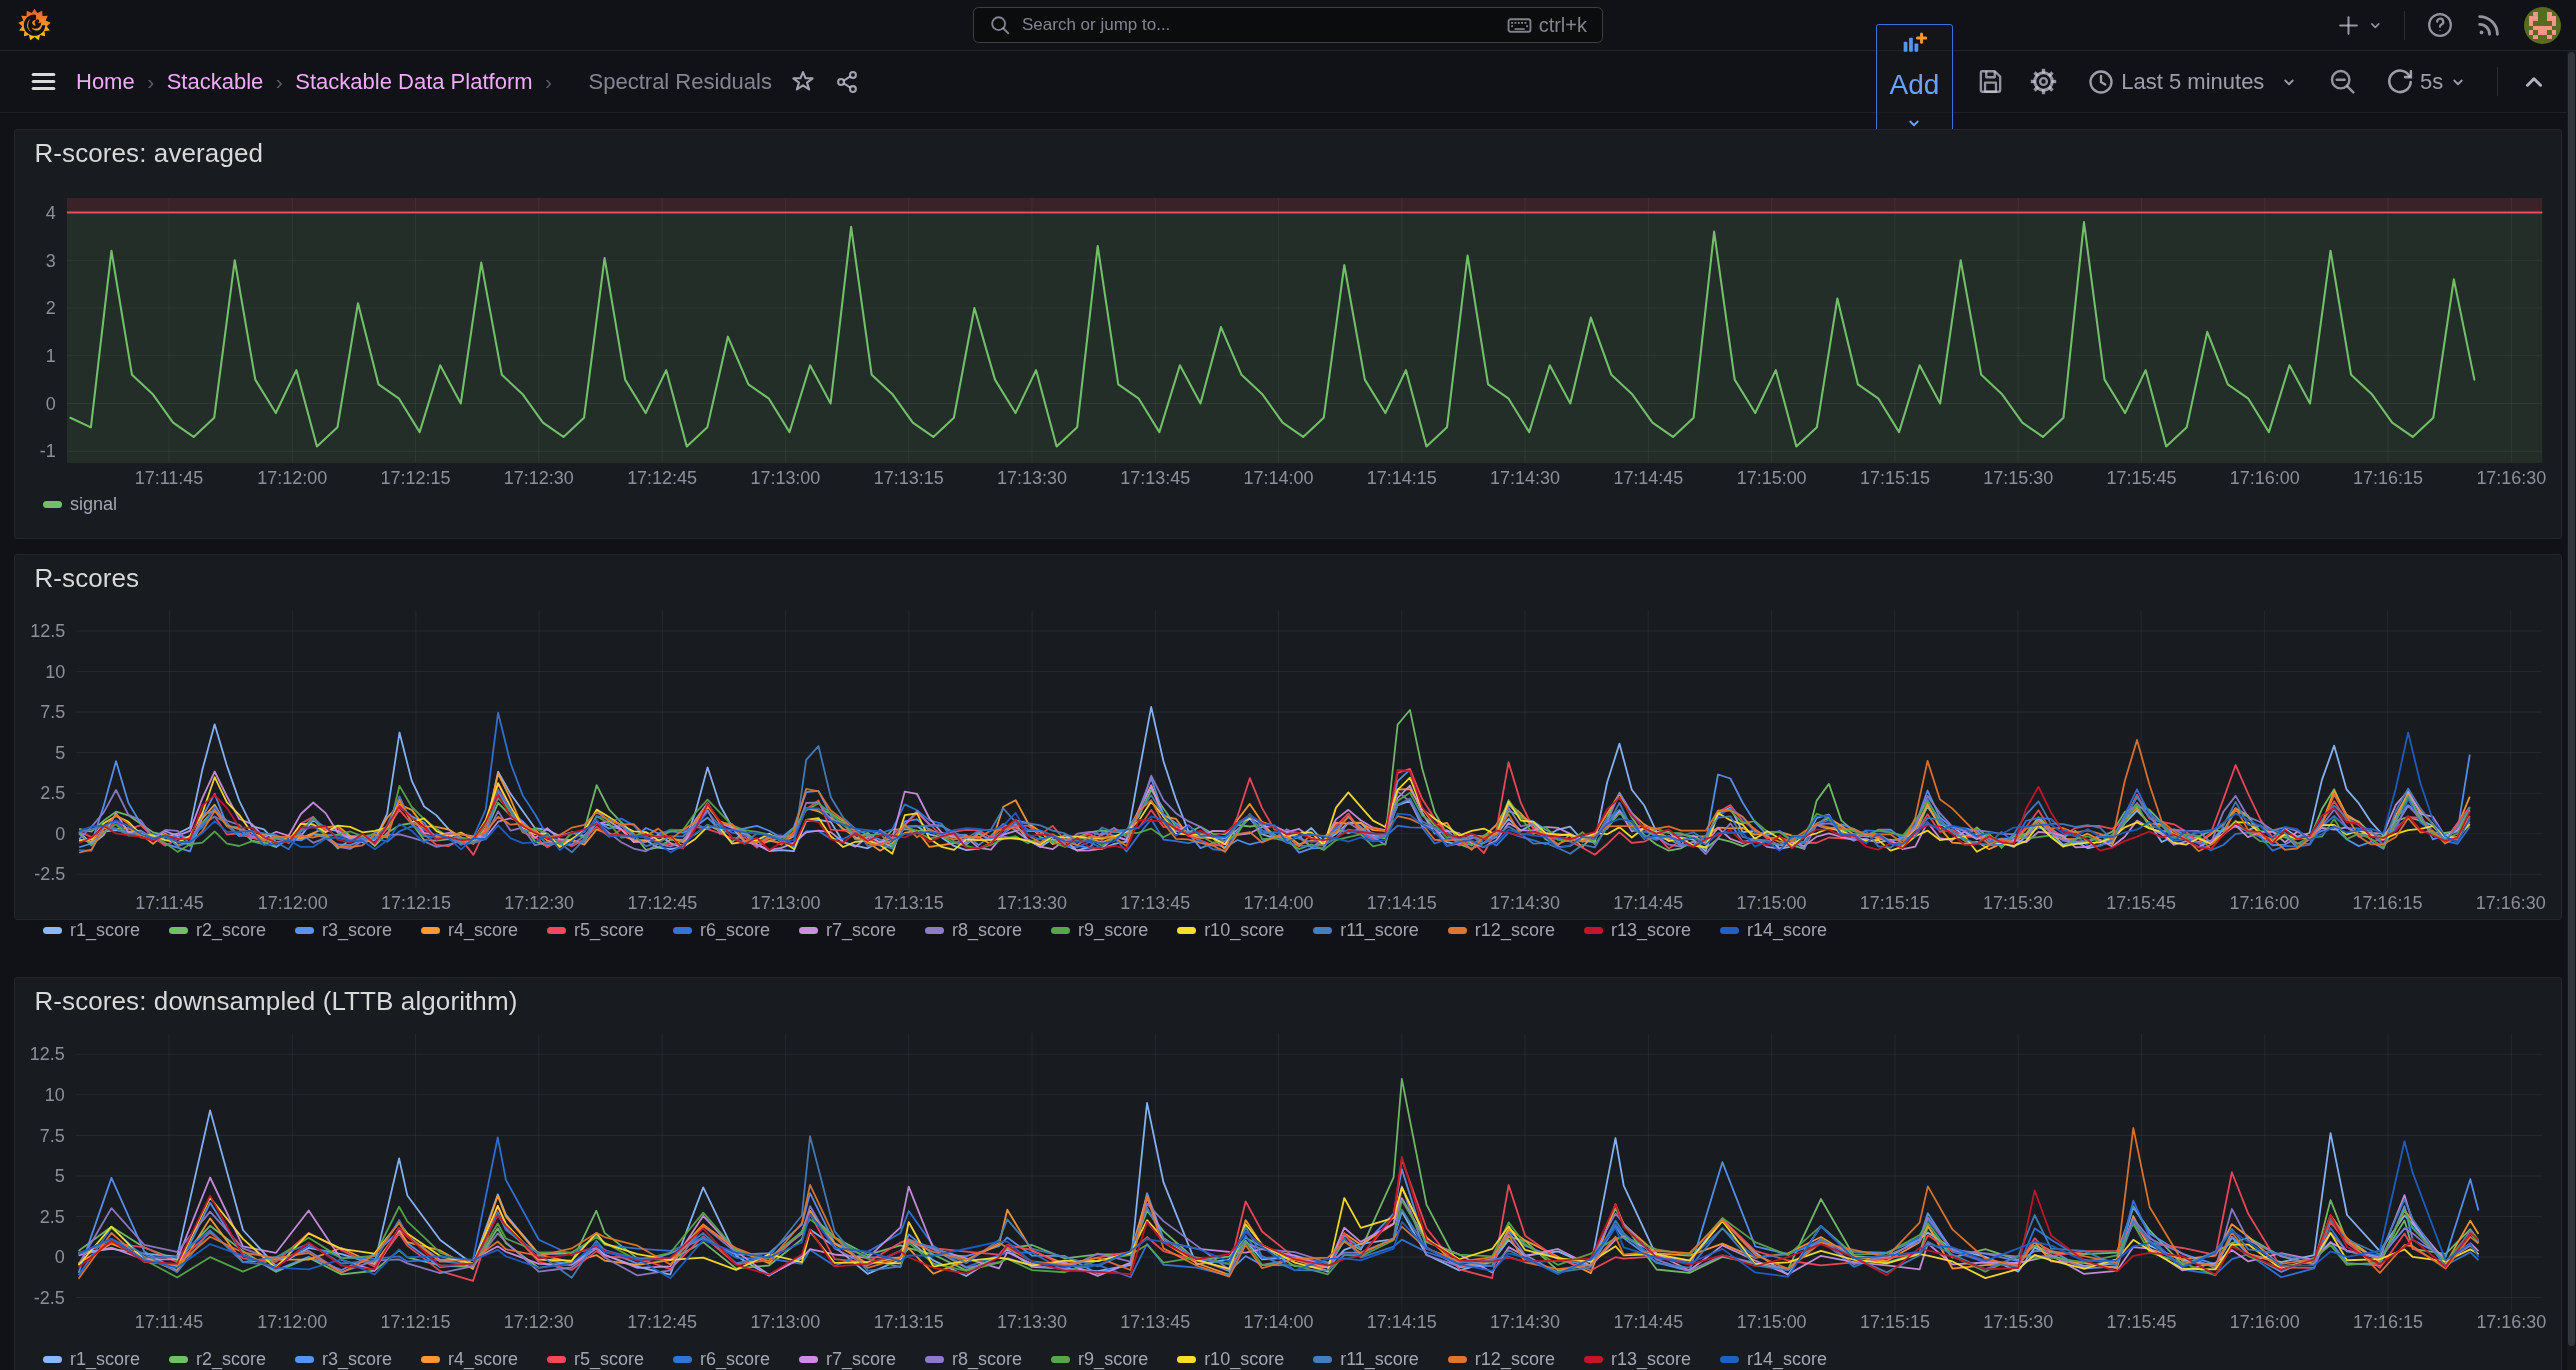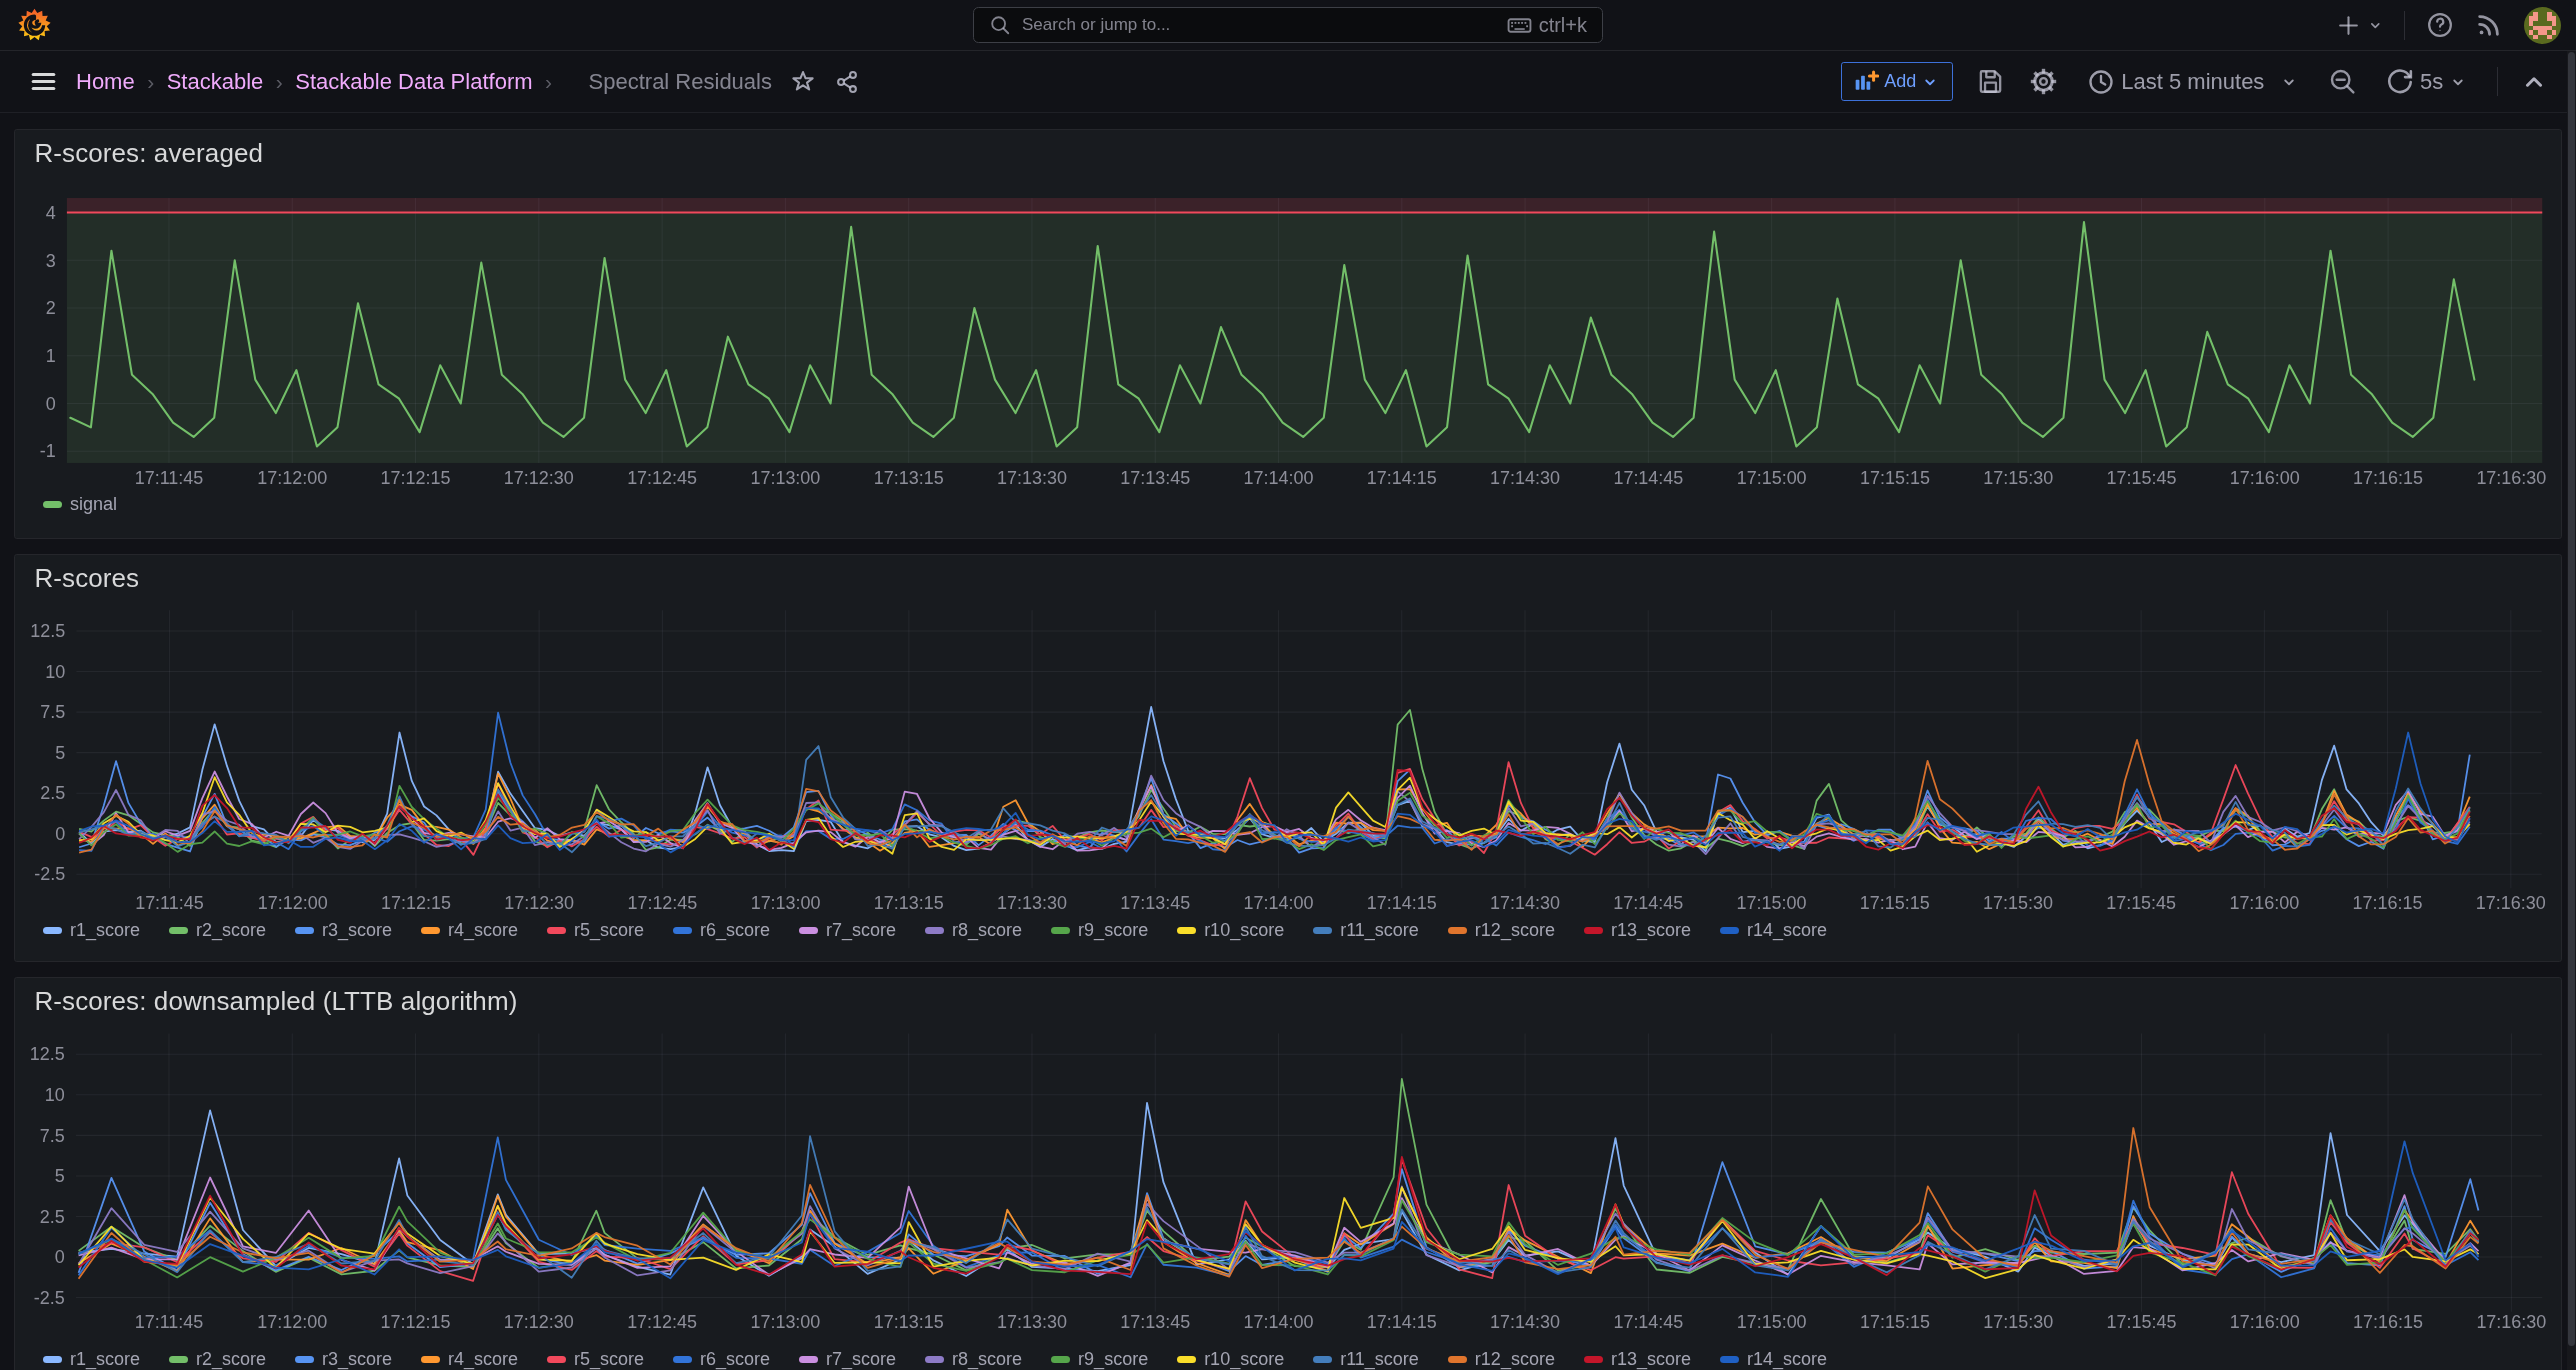--- a/index.html
+++ b/index.html
@@ -21,22 +21,22 @@
   
   .toolbar{position:absolute;left:0;top:51px;width:100%;height:62px;background:#111217;
            border-bottom:0.7px solid rgba(204,204,220,0.08);display:flex;align-items:center;
            justify-content:space-between;padding:0 29px;box-sizing:border-box;}
   .tb-left{display:flex;align-items:center;gap:18px;}
   .crumbs{display:flex;align-items:center;gap:12.5px;font-size:22px;}
   .crumb{color:#f0abfc;cursor:pointer;}
   .crumb.current{color:rgba(204,204,220,0.62);cursor:default;margin-left:24px;}
   .sep{color:rgba(204,204,220,0.40);font-size:21px;}
   .tb-right{display:flex;align-items:center;gap:23.5px;}
-  .add-btn{display:flex;align-items:center;gap:5px;border:0.7px solid #3D71D9;border-radius:2.8px;
-           background:rgba(24,27,31,0.4);color:#6E9FFF;font-size:18px;padding:6.2px 12.5px;cursor:pointer;}
+  .add-btn{display:flex;align-items:center;gap:13px;border:0.7px solid #3D71D9;border-radius:2.8px;
+           background:rgba(24,27,31,0.4);color:#6E9FFF;font-size:28px;padding:6.2px 12.5px;cursor:pointer;flex-direction:column;}
   .tool-group{display:flex;align-items:center;gap:6px;color:rgba(204,204,220,0.75);font-size:22px;cursor:pointer;}
   
   .panel{position:absolute;left:14px;width:2548px;background:#181B1F;border:0.7px solid #25262B;
          border-radius:2.8px;box-sizing:border-box;}
   .panel-title{position:absolute;left:19.4px;top:8.3px;margin:0;font-size:26px;font-weight:500;
                color:#D8D9DA;letter-spacing:0.1px;cursor:pointer;}
   .chart{position:absolute;left:0;top:0;width:2548px;}
   .legend{position:absolute;left:28px;display:flex;align-items:center;gap:29px;}
   .legend-item{display:flex;align-items:center;gap:8.3px;font-size:18px;color:rgba(204,204,220,0.78);cursor:pointer;}
   .chip{width:18.7px;height:6.2px;border-radius:3.5px;display:inline-block;}
@@ -338,21 +338,21 @@
         </svg>
       </div>
     <div class="legend" id="legend-0" style="top:364px;">
         <span class="legend-item">
           <span class="chip" style="background: rgb(115, 191, 105);"></span>
           <span>signal</span>
         </span>
       </div>
   </section>
 
-  <section class="panel" id="panel-1" style="top:554px;height:408px;">
+  <section class="panel" id="panel-1" style="top:554px;height:366px;">
     <h2 class="panel-title">R-scores</h2>
     <div class="chart" id="chart-1">
         <svg width="2548" height="408" viewBox="0 0 3683 590">
           <line x1="222.56" y1="80" x2="222.56" y2="482" stroke="rgba(204,204,220,0.07)" stroke-width="1.5"></line>
           <text x="222.56" y="512" text-anchor="middle" fill="rgba(204,204,220,0.65)" font-size="26" font-family="Liberation Sans, sans-serif">17:11:45</text>
           <line x1="400.76000000000005" y1="80" x2="400.76000000000005" y2="482" stroke="rgba(204,204,220,0.07)" stroke-width="1.5"></line>
           <text x="400.76000000000005" y="512" text-anchor="middle" fill="rgba(204,204,220,0.65)" font-size="26" font-family="Liberation Sans, sans-serif">17:12:00</text>
           <line x1="578.96" y1="80" x2="578.96" y2="482" stroke="rgba(204,204,220,0.07)" stroke-width="1.5"></line>
           <text x="578.96" y="512" text-anchor="middle" fill="rgba(204,204,220,0.65)" font-size="26" font-family="Liberation Sans, sans-serif">17:12:15</text>
           <line x1="757.1600000000001" y1="80" x2="757.1600000000001" y2="482" stroke="rgba(204,204,220,0.07)" stroke-width="1.5"></line>

